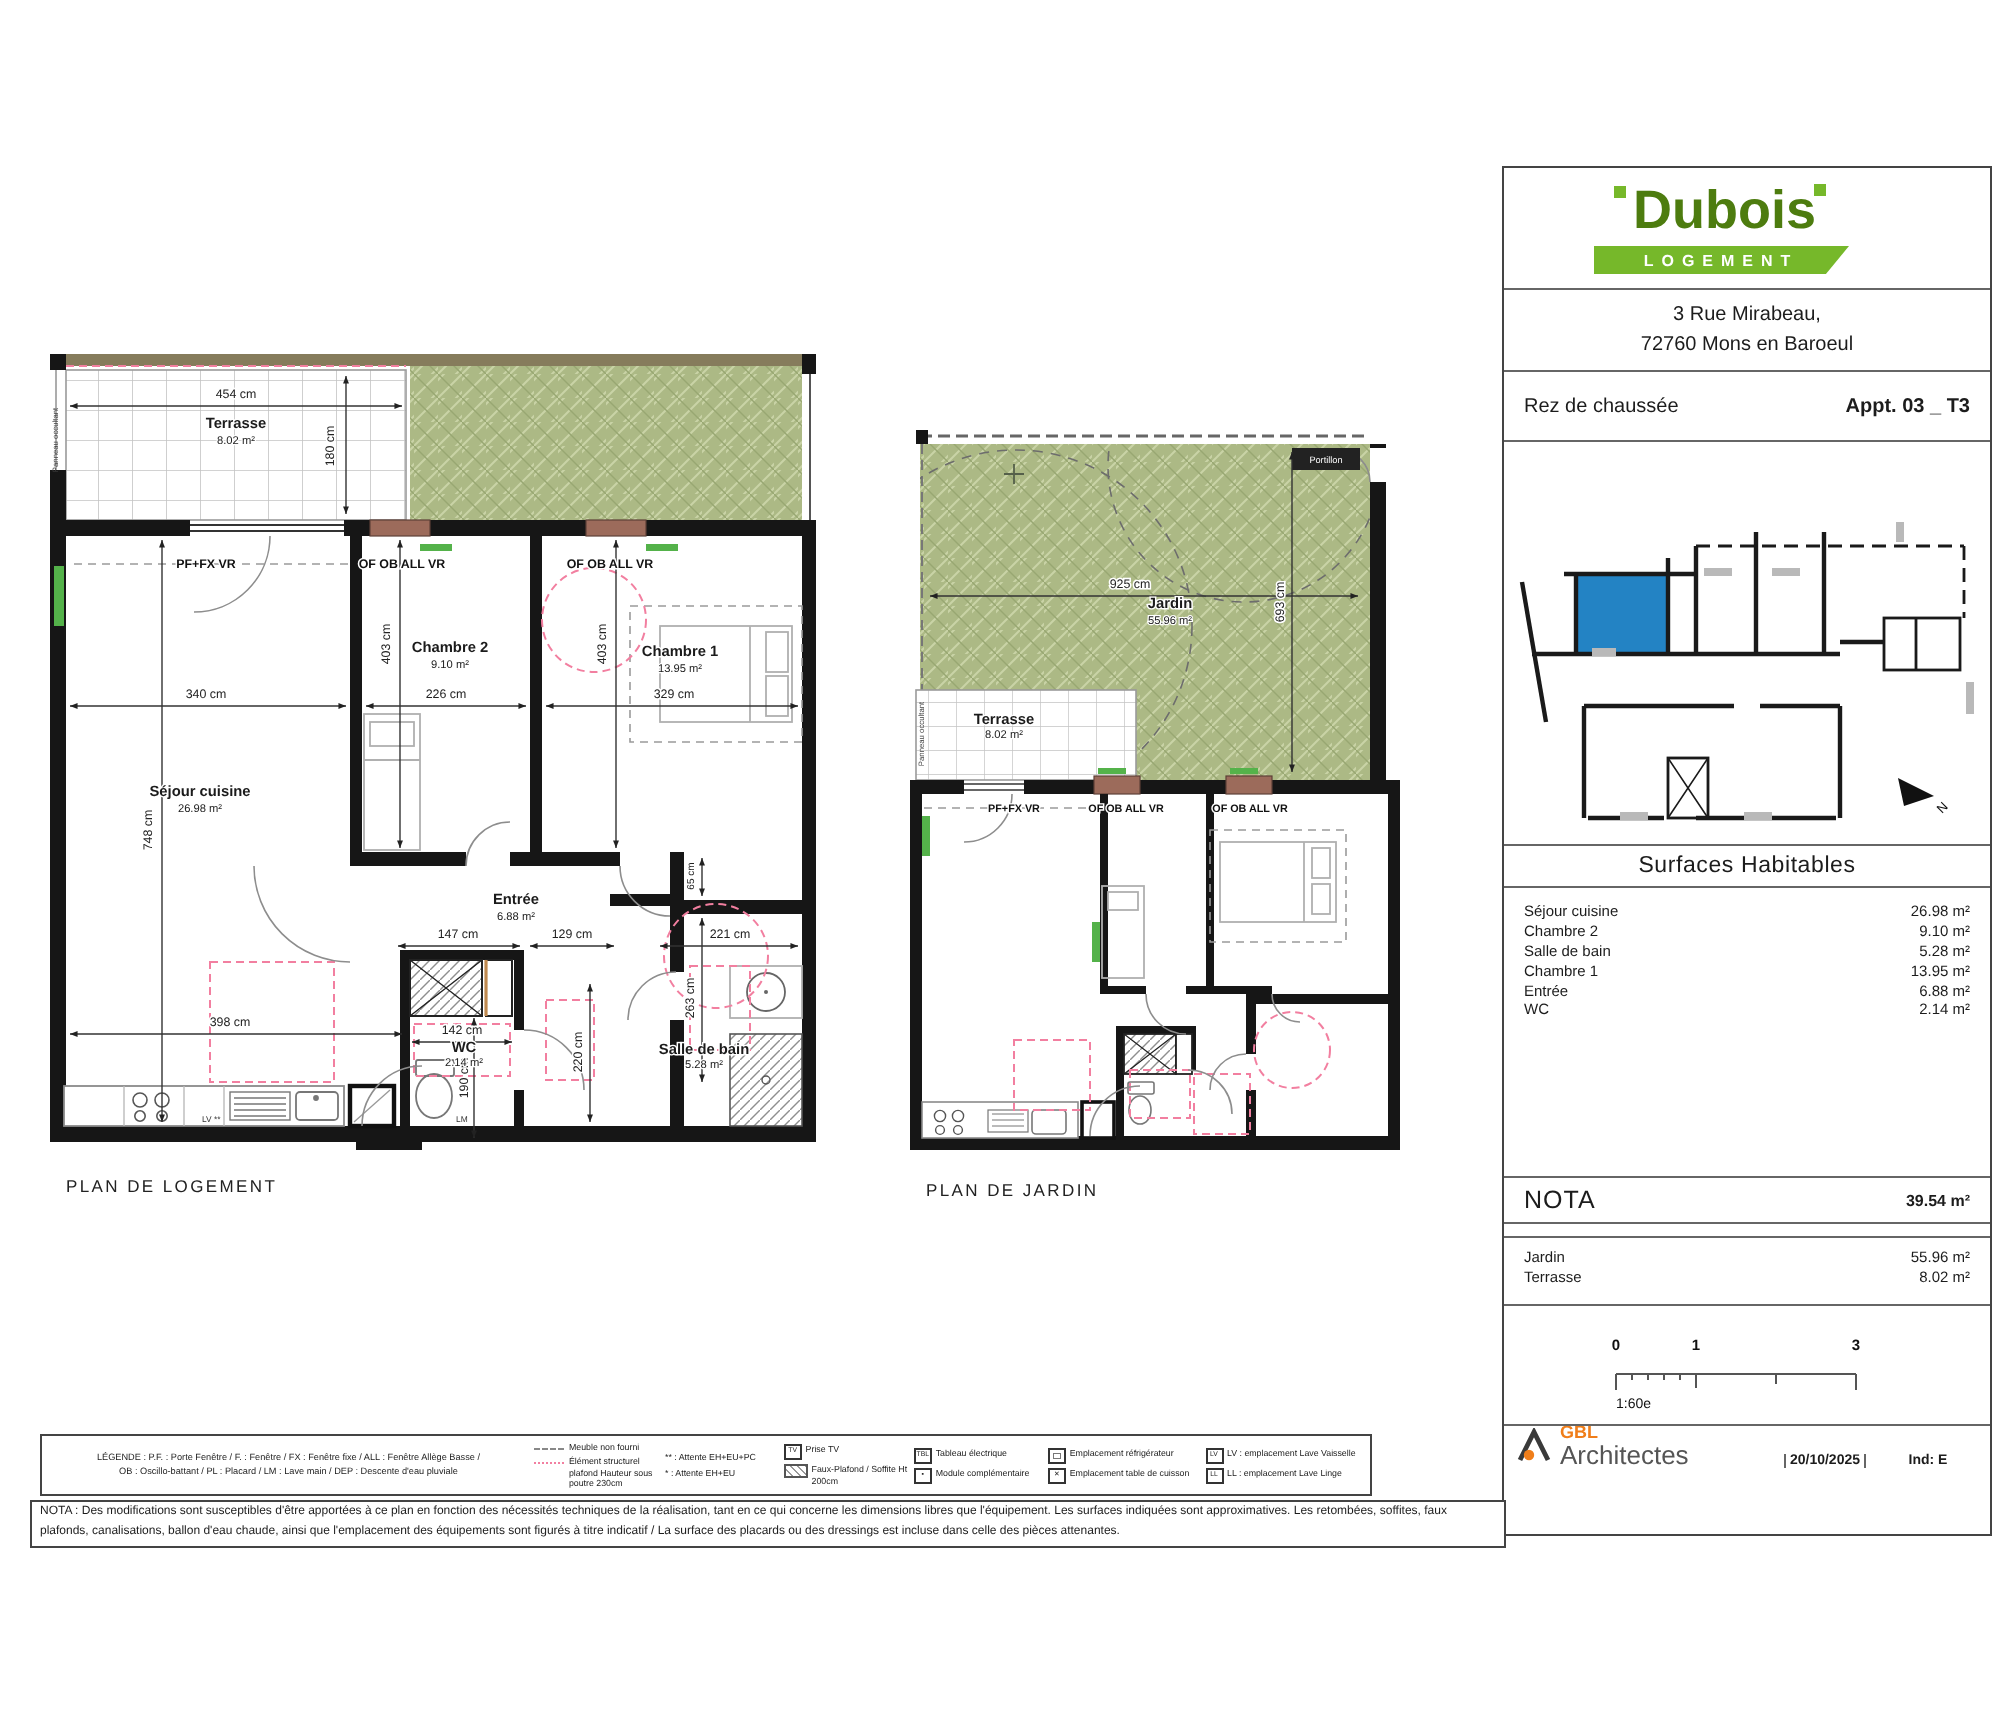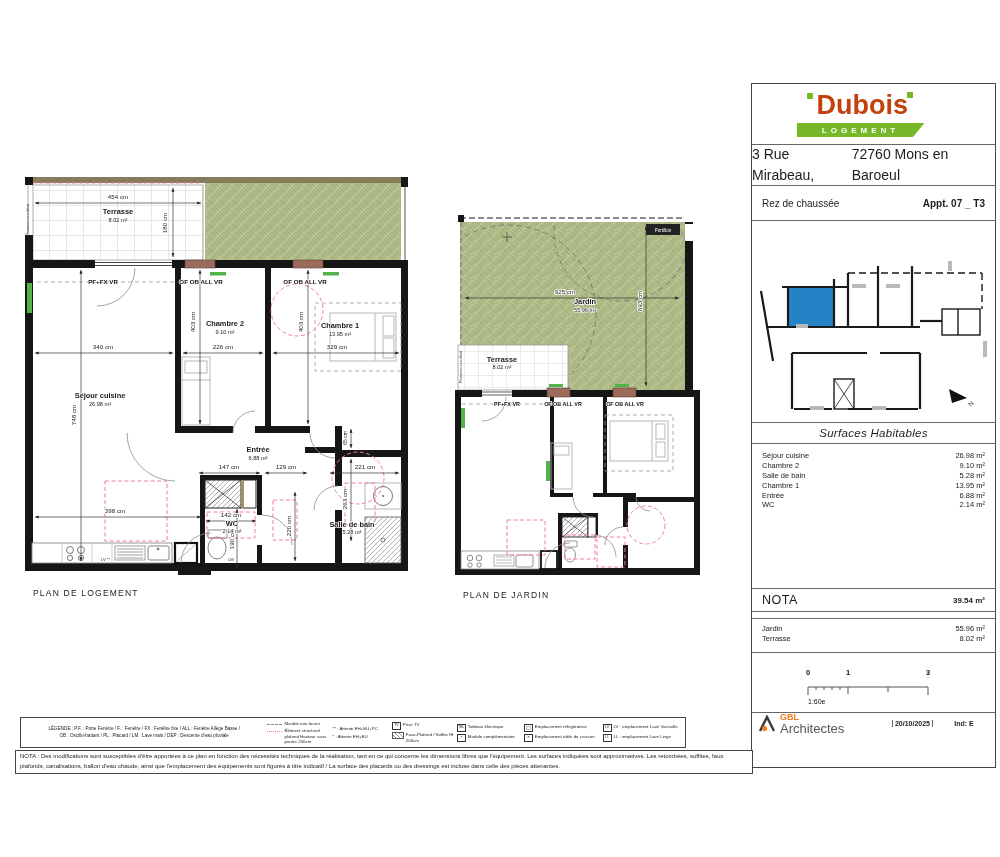--- a/index.html
+++ b/index.html
@@ -22,42 +22,42 @@
   .pink { stroke:#F27FA0; fill:none; stroke-width:1; stroke-dasharray:4 2.5; }
   .graydash { stroke:#9a9a9a; fill:none; stroke-width:0.8; stroke-dasharray:4 3; }
   .tinytxt { font-size:4.2px; fill:#333; paint-order:stroke; stroke:#fff; stroke-width:1px; }
   .verttxt { font-size:3.9px; fill:#444; text-anchor:middle; }
 
   
   .titleblock { border:1.5px solid #444; background:#fff; }
   .tb-sec { border-bottom:1px solid #666; position:relative; overflow:hidden; }
   .sec-logo { height:61px; }
   .dubois { position:relative; width:170px; margin:6px auto 0; height:50px; }
-  .dubois-name { position:absolute; left:28px; top:0; font-size:27px; font-weight:bold; color:#c2410c; letter-spacing:0px; }
+  .dubois-name { position:absolute; left:28px; top:0; font-size:27px; font-weight:bold; color:#4d7c0f; letter-spacing:0px; }
   .dubois-sq { position:absolute; width:6px; height:6px; background:#76B82A; }
   .sq1 { left:18px; top:3px; }
   .sq2 { left:118px; top:2px; }
   .promo-banner { position:absolute; left:8px; top:33px; width:128px; height:14px; background:#76B82A;
                   clip-path:polygon(0 0,100% 0,91% 100%,0 100%); display:flex; align-items:center; justify-content:center; }
   .promo-banner span { color:#fff; font-size:8px; font-weight:bold; letter-spacing:4px; }
   .sec-project { height:35px; display:flex; align-items:center; justify-content:center; font-weight:bold; font-size:13.5px; letter-spacing:0.5px; }
-  .sec-address { height:41px; display:flex; flex-direction:row; align-items:center; justify-content:center; font-size:14px; line-height:1.5; }
+  .sec-address { height:41px; display:flex; flex-direction:column; align-items:center; justify-content:center; font-size:10px; line-height:1.5; }
   .sec-level { height:35px; display:flex; align-items:center; justify-content:space-between; padding:0 10px; font-size:10px; }
   .sec-level .apt { font-weight:bold; }
   .sec-keyplan { height:202px; }
-  .sec-surftitle { height:21px; display:flex; align-items:center; justify-content:center; font-size:11.5px; letter-spacing:0.3px;font-style:italic; }
+  .sec-surftitle { height:21px; display:flex; align-items:center; justify-content:center; font-size:11.5px; letter-spacing:0.3px; }
   .sec-surfrows { height:145px; padding:7px 10px 0; font-size:7.5px; }
   .surfrow { display:flex; justify-content:space-between; line-height:1.32; }
   .sec-total { height:23px; display:flex; align-items:center; justify-content:space-between; padding:0 10px; }
   .sec-total .tlabel { font-size:12.5px; letter-spacing:0.5px; }
   .sec-total .tvalue { font-size:8px; font-weight:bold; }
   .sec-gap { height:6px; border-bottom:none; }
   .sec-outdoor { height:35px; border-top:1px solid #666; padding:5px 10px 0; font-size:7.5px; }
   .sec-scale { height:59px; border-bottom:none; }
-  .sec-bottom { height:22px; border-top:1px solid #666; border-bottom:none; display:flex; align-items:center; }
+  .sec-bottom { height:22px; border-top:1px solid #666; border-bottom:none; display:flex; align-items:flex-end; }
   .gbl { flex:1; display:flex; align-items:center; padding-left:6px; gap:4px; }
   .gbl-txt { line-height:1; }
   .gbl-name { color:#F07E1A; font-weight:bold; font-size:9px; }
   .gbl-sub { color:#555; font-size:13px; }
   .cell-date { width:40px; border-left:1px solid #666; display:flex; align-items:center; justify-content:center; font-size:7px; font-weight:bold; }
   .cell-ind { width:63px; border-left:1px solid #666; display:flex; align-items:center; justify-content:center; font-size:7px; font-weight:bold; }
 
   
   .legendbar { border:1px solid #444; display:flex; align-items:center; padding:2px 3px; gap:3px; background:#fff; }
   .leg-intro { width:248px; font-size:4.6px; line-height:1.35; text-align:center; }
@@ -462,21 +462,21 @@
     </div>
 
 
     <div class="tb-sec sec-address">
       <div>3 Rue Mirabeau,</div>
       <div>72760 Mons en Baroeul</div>
     </div>
 
     <div class="tb-sec sec-level">
       <span>Rez de chaussée</span>
-      <span class="apt">Appt. 07 _ T3</span>
+      <span class="apt">Appt. 03 _ T3</span>
     </div>
 
     <div class="tb-sec sec-keyplan">
       <svg width="245" height="202" viewBox="0 0 245 202">
         <rect x="36" y="66" width="46" height="40" fill="#2383C4"></rect>
         <g stroke="#1a1a1a" stroke-width="2.2" fill="none">
           <line x1="9" y1="70" x2="21" y2="140"></line>
           <path d="M30,66 H96"></path>
           <path d="M36,66 V106 M82,58 V106 M96,52 V106 M126,45 V106 M160,45 V106"></path>
           <path d="M14,106 H168"></path>

